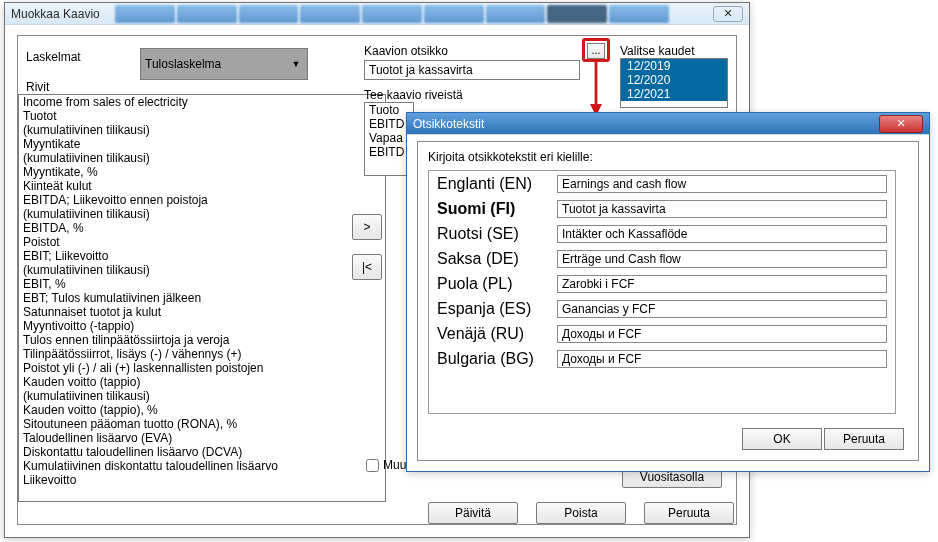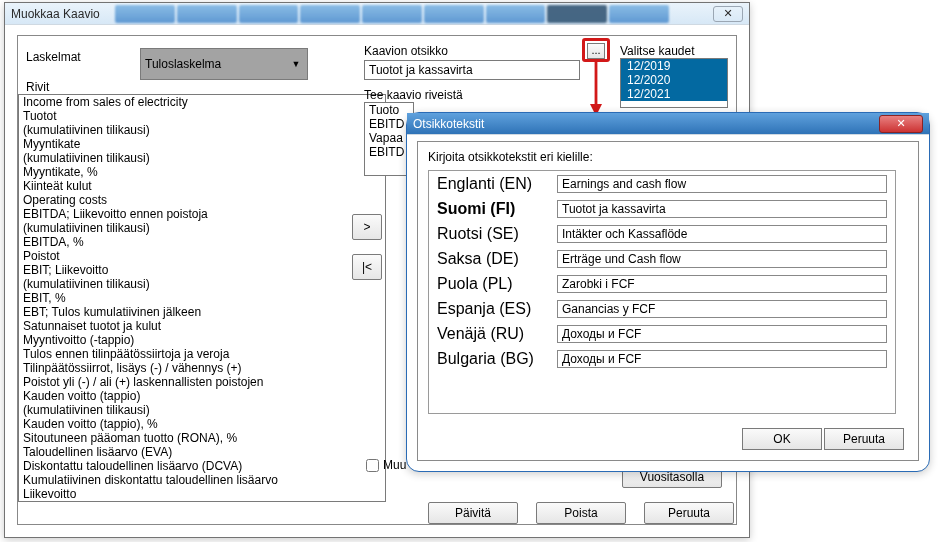--- a/index.html
+++ b/index.html
@@ -70,21 +70,21 @@
 .ellipsis-highlight {
   position:absolute; border: 3px solid #d21818; border-radius:3px;
 }
 .ellipsis-btn {
   width: 18px; height: 16px; border:1px solid #7a7a7a; background:linear-gradient(#fafafa,#e6e6e6);
   text-align:center; line-height:12px; font-size:11px;
 }
 .arrow-svg { position:absolute; pointer-events:none; }
 
 
-.modal-win { left: 406px; top: 112px; width: 524px; height: 360px; z-index: 10; border-color:#2a6bb5;border-radius:13px; }
+.modal-win { left: 406px; top: 112px; width: 524px; height: 360px; z-index: 10; border-color:#2a6bb5; }
 .modal-win .titlebar { background: linear-gradient(#5fa1dd, #2f73b7); color: #fff; }
 .modal-close {
   width: 44px; height: 18px; background: linear-gradient(#e98181,#c33);
   border: 1px solid #8a2323; border-radius: 3px; color: #fff;
   display: flex; align-items: center; justify-content: center; font-size: 11px;
 }
 .modal-body { position:absolute; left:10px; top:28px; right:10px; bottom:10px;
   border:1px solid #8a8a8a; }
 .modal-inner-box {
   position:absolute; left:10px; top:28px; right:22px; bottom:46px;
@@ -132,21 +132,20 @@
 
     <span class="lbl" style="left:8px; top:44px;">Rivit</span>
     <div class="listbox" id="rows-list" style="left:0; top:58px; width:368px; height:408px;">
         <div class="item">Income from sales of electricity</div>
         <div class="item">Tuotot</div>
         <div class="item">(kumulatiivinen tilikausi)</div>
         <div class="item">Myyntikate</div>
         <div class="item">(kumulatiivinen tilikausi)</div>
         <div class="item">Myyntikate, %</div>
         <div class="item">Kiinteät kulut</div>
-        <div class="item">Operating costs</div>
         <div class="item">EBITDA; Liikevoitto ennen poistoja</div>
         <div class="item">(kumulatiivinen tilikausi)</div>
         <div class="item">EBITDA, %</div>
         <div class="item">Poistot</div>
         <div class="item">EBIT; Liikevoitto</div>
         <div class="item">(kumulatiivinen tilikausi)</div>
         <div class="item">EBIT, %</div>
         <div class="item">EBT; Tulos kumulatiivinen jälkeen</div>
         <div class="item">Satunnaiset tuotot ja kulut</div>
         <div class="item">Myyntivoitto (-tappio)</div>

